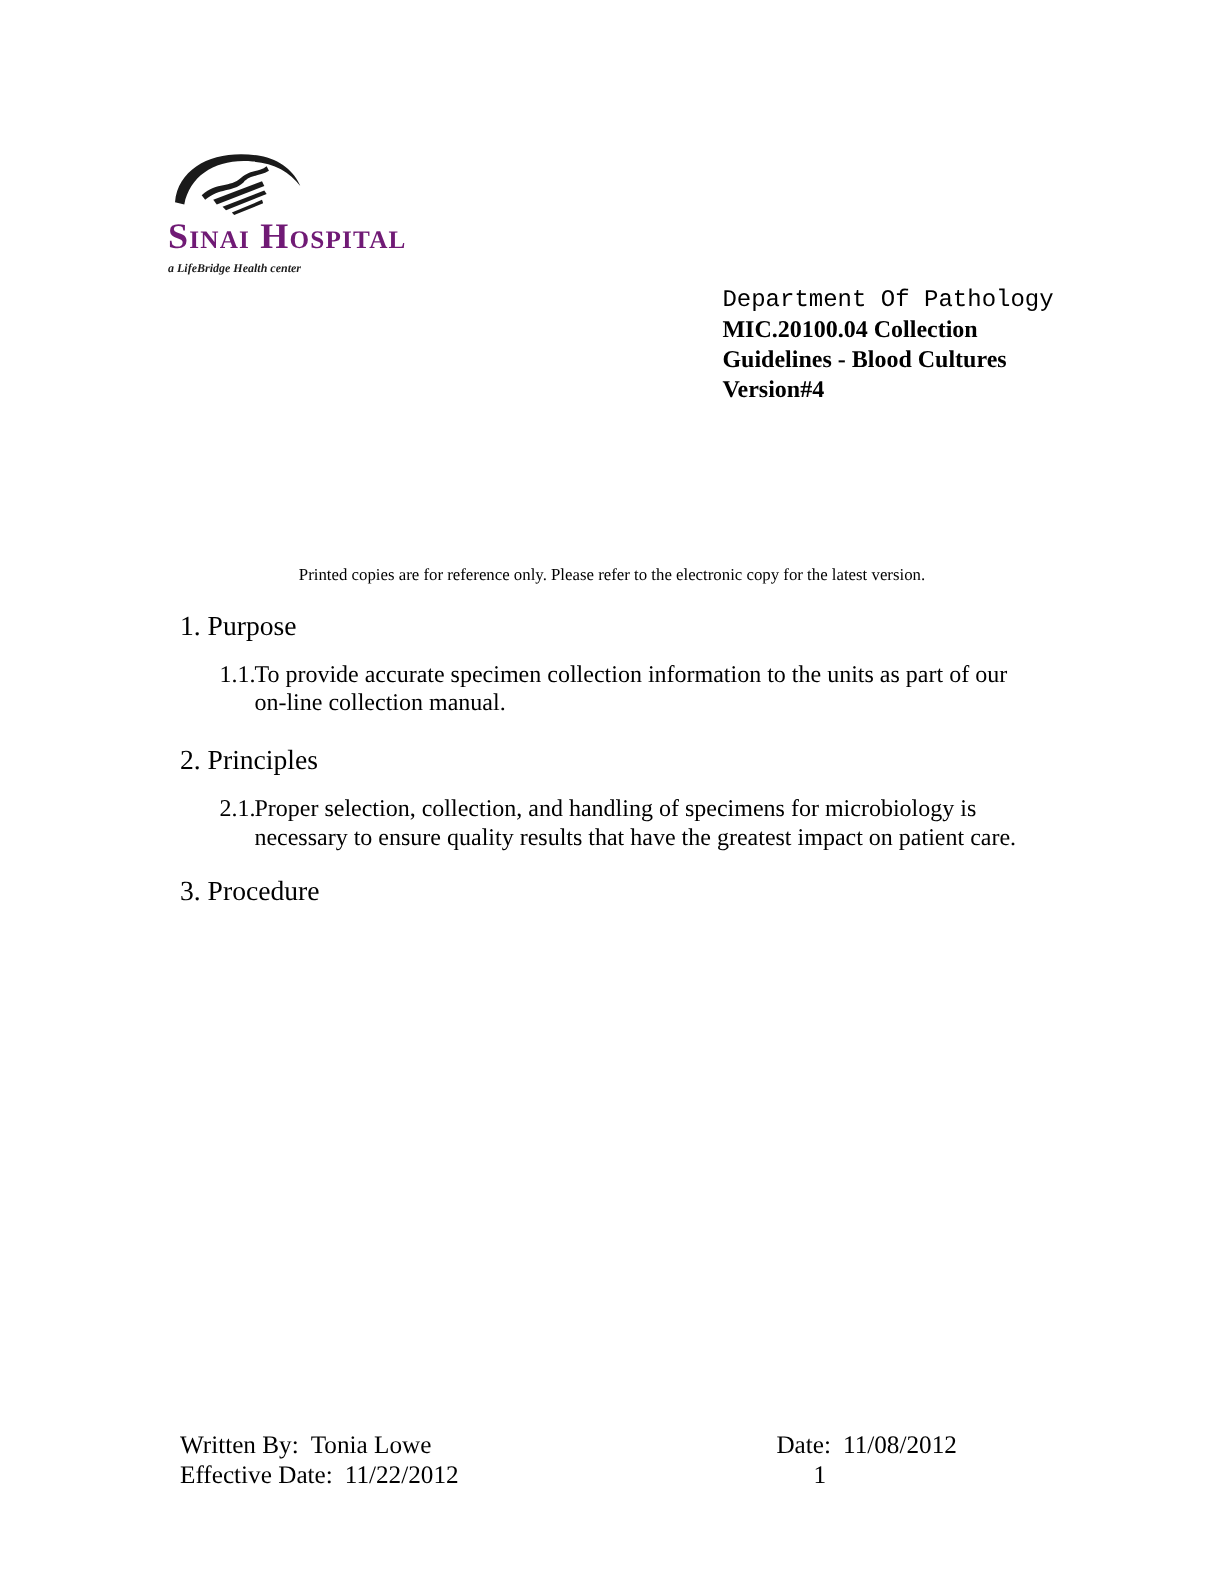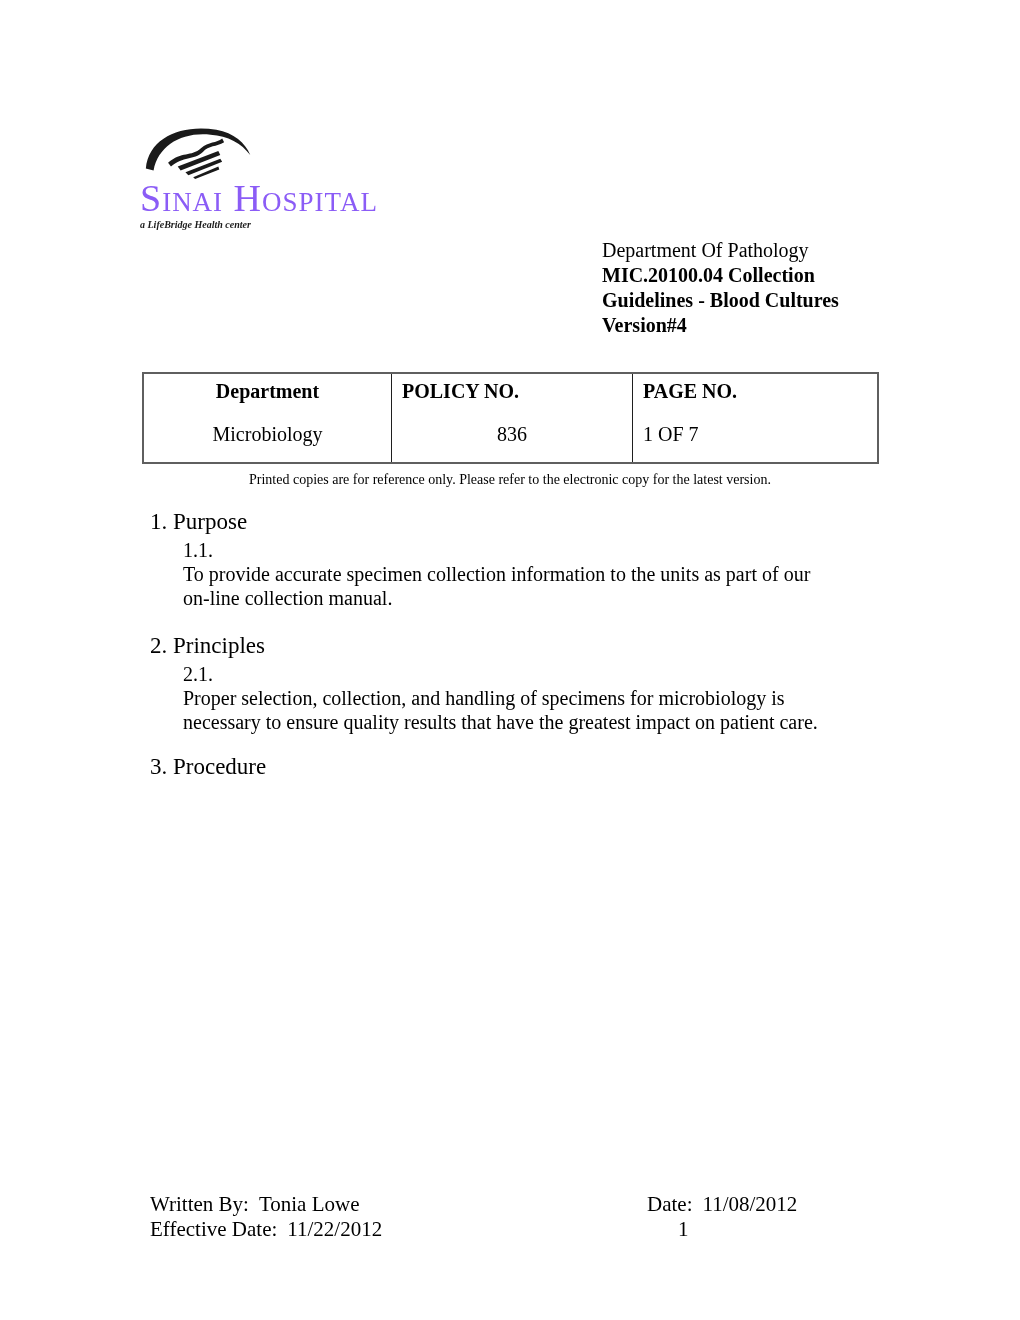--- a/index.html
+++ b/index.html
@@ -9,31 +9,31 @@
     margin:0 auto;
     background:#ffffff;
     font-family:"Liberation Serif", serif;
     color:#000;
     overflow:hidden;
   }
   
   .logo { position:absolute; left:140px; top:124px; }
   .logo-mark { display:block; }
   .wordmark {
-    font-size:38px; font-weight:400; font-variant:small-caps;
-    letter-spacing:1px; color:#8b5cf6; line-height:32px; margin-top:0px;
+    font-size:30px; font-weight:700; font-variant:small-caps;
+    letter-spacing:1px; color:#701a75; line-height:32px; margin-top:0px;
     white-space:nowrap;
   }
   .tagline {
     font-size:10px; font-weight:bold; font-style:italic;
     color:#1b1b1b; line-height:17px; margin-top:2px; white-space:nowrap;
   }
   
   .doc-header { position:absolute; left:602px; top:238px; width:340px; font-size:20px; line-height:25px; }
-  .doc-header .dept { font-weight:normal; }
+  .doc-header .dept { font-weight:normal;font-family:Liberation Mono, monospace; }
   .doc-header .title { font-weight:bold; white-space:pre-line; }
   
   .policy-table {
     position:absolute; left:142px; top:372px; width:737px; height:92px;
     border:2px solid #5f5f5f; box-sizing:border-box; display:flex;
   }
   .pt-cell { box-sizing:border-box; padding-top:5px; }
   .pt-cell + .pt-cell { border-left:1px solid #1f1f1f; }
   .pt-col1 { width:247px; }
   .pt-col2 { width:241px; }
@@ -44,21 +44,21 @@
   .pt-left   { text-align:left; padding-left:10px; }
   
   .reference-note {
     position:absolute; left:0; top:469px; width:1020px;
     text-align:center; font-size:14px; line-height:22px;
   }
   
   .sections { position:absolute; left:150px; top:508px; width:722px; font-size:20px; line-height:24px; }
   .sec-heading { font-size:23px; line-height:28px; display:flex; }
   .sec-num { width:23px; flex:none; }
-  .sub-item { margin-left:33px; margin-top:2px; display:flex;flex-direction:column; }
+  .sub-item { margin-left:33px; margin-top:14px; display:flex; }
   .sub-num { width:29px; flex:none; }
   .sub-text { flex:1; white-space:pre-line; }
   .mt-sec2 { margin-top:22px; }
   .mt-sec3 { margin-top:19px; }
   
   .footer-line { position:absolute; font-size:21px; line-height:25px; white-space:nowrap; }
   .f-written   { left:150px; top:1192px; }
   .f-date      { left:647px; top:1192px; }
   .f-effective { left:150px; top:1217px; }
   .f-pagenum   { left:678px; top:1217px; }
@@ -83,34 +83,20 @@
     <div class="tagline">a LifeBridge Health center</div>
   </div>
 
   <div class="doc-header">
     <div class="dept">Department Of Pathology</div>
     <div class="title">MIC.20100.04 Collection
 Guidelines - Blood Cultures
 Version#4</div>
   </div>
 
-  <div class="policy-table">
-    <div class="pt-cell pt-col1">
-      <div class="pt-header pt-center">Department</div>
-      <div class="pt-value pt-center">Microbiology</div>
-    </div>
-    <div class="pt-cell pt-col2">
-      <div class="pt-header pt-left">POLICY NO.</div>
-      <div class="pt-value pt-center">836</div>
-    </div>
-    <div class="pt-cell pt-col3">
-      <div class="pt-header pt-left">PAGE NO.</div>
-      <div class="pt-value pt-left">1 OF 7</div>
-    </div>
-  </div>
 
   <div class="reference-note">Printed copies are for reference only. Please refer to the electronic copy for the latest version.</div>
 
   <div class="sections">
 
     <div class="sec-heading">
       <span class="sec-num">1.</span>
       <span>Purpose</span>
     </div>
     <div class="sub-item">

